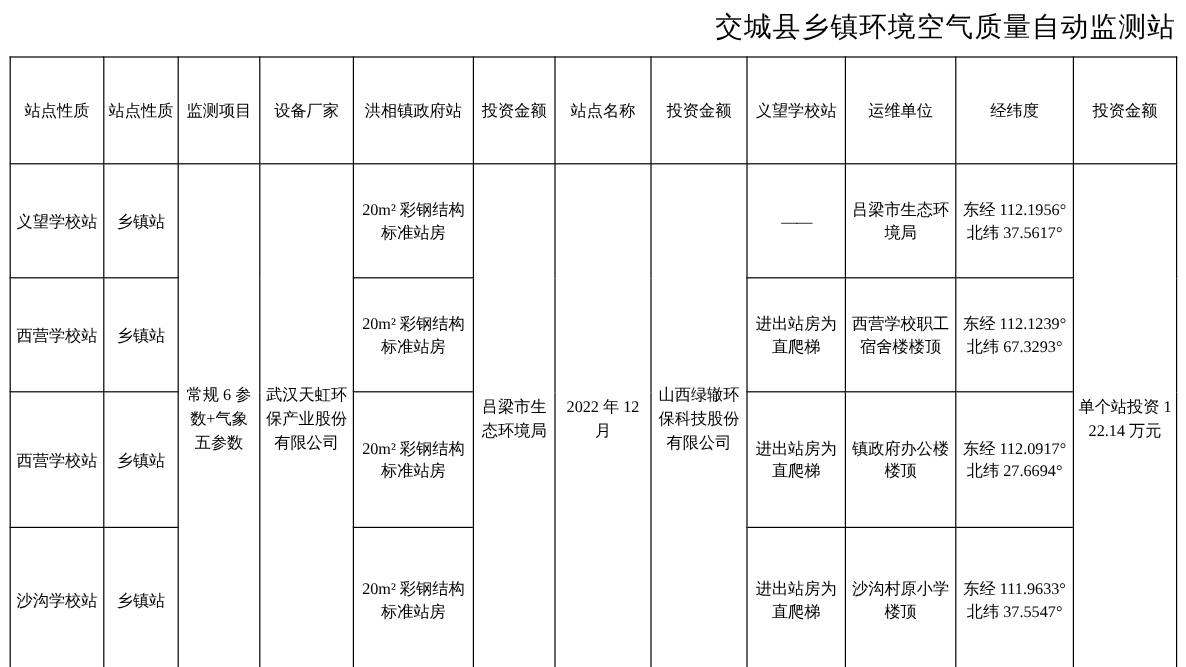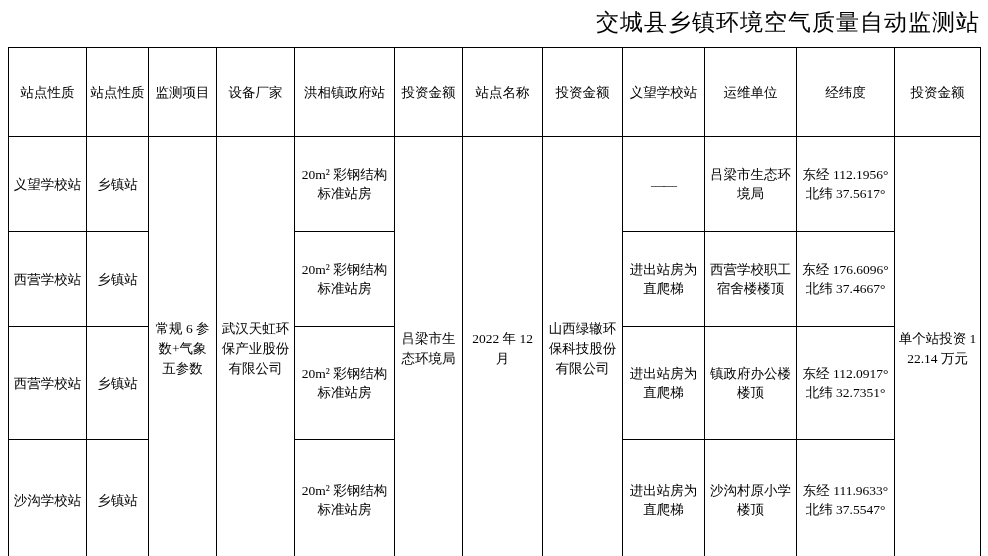--- a/index.html
+++ b/index.html
@@ -117,30 +117,30 @@
         <td class="body cell-strong">东经 112.1956° 北纬 37.5617°</td>
         <td class="body" rowspan="4">单个站投资 122.14 万元</td>
       </tr>
 
       <tr class="row2">
         <td class="body">西营学校站</td>
         <td class="body">乡镇站</td>
         <td class="body">20m² 彩钢结构标准站房</td>
         <td class="body">进出站房为直爬梯</td>
         <td class="body">西营学校职工宿舍楼楼顶</td>
-        <td class="body cell-strong">东经 176.6096° 北纬 37.4667°</td>
+        <td class="body cell-strong">东经 112.1239° 北纬 67.3293°</td>
       </tr>
 
       <tr class="row3">
         <td class="body">西营学校站</td>
         <td class="body">乡镇站</td>
         <td class="body">20m² 彩钢结构标准站房</td>
         <td class="body">进出站房为直爬梯</td>
         <td class="body">镇政府办公楼楼顶</td>
-        <td class="body cell-strong">东经 112.0917° 北纬 32.7351°</td>
+        <td class="body cell-strong">东经 112.0917° 北纬 27.6694°</td>
       </tr>
 
       <tr class="row4">
         <td class="body">沙沟学校站</td>
         <td class="body">乡镇站</td>
         <td class="body">20m² 彩钢结构标准站房</td>
         <td class="body">进出站房为直爬梯</td>
         <td class="body">沙沟村原小学楼顶</td>
         <td class="body cell-strong">东经 111.9633°北纬 37.5547°</td>
       </tr>

